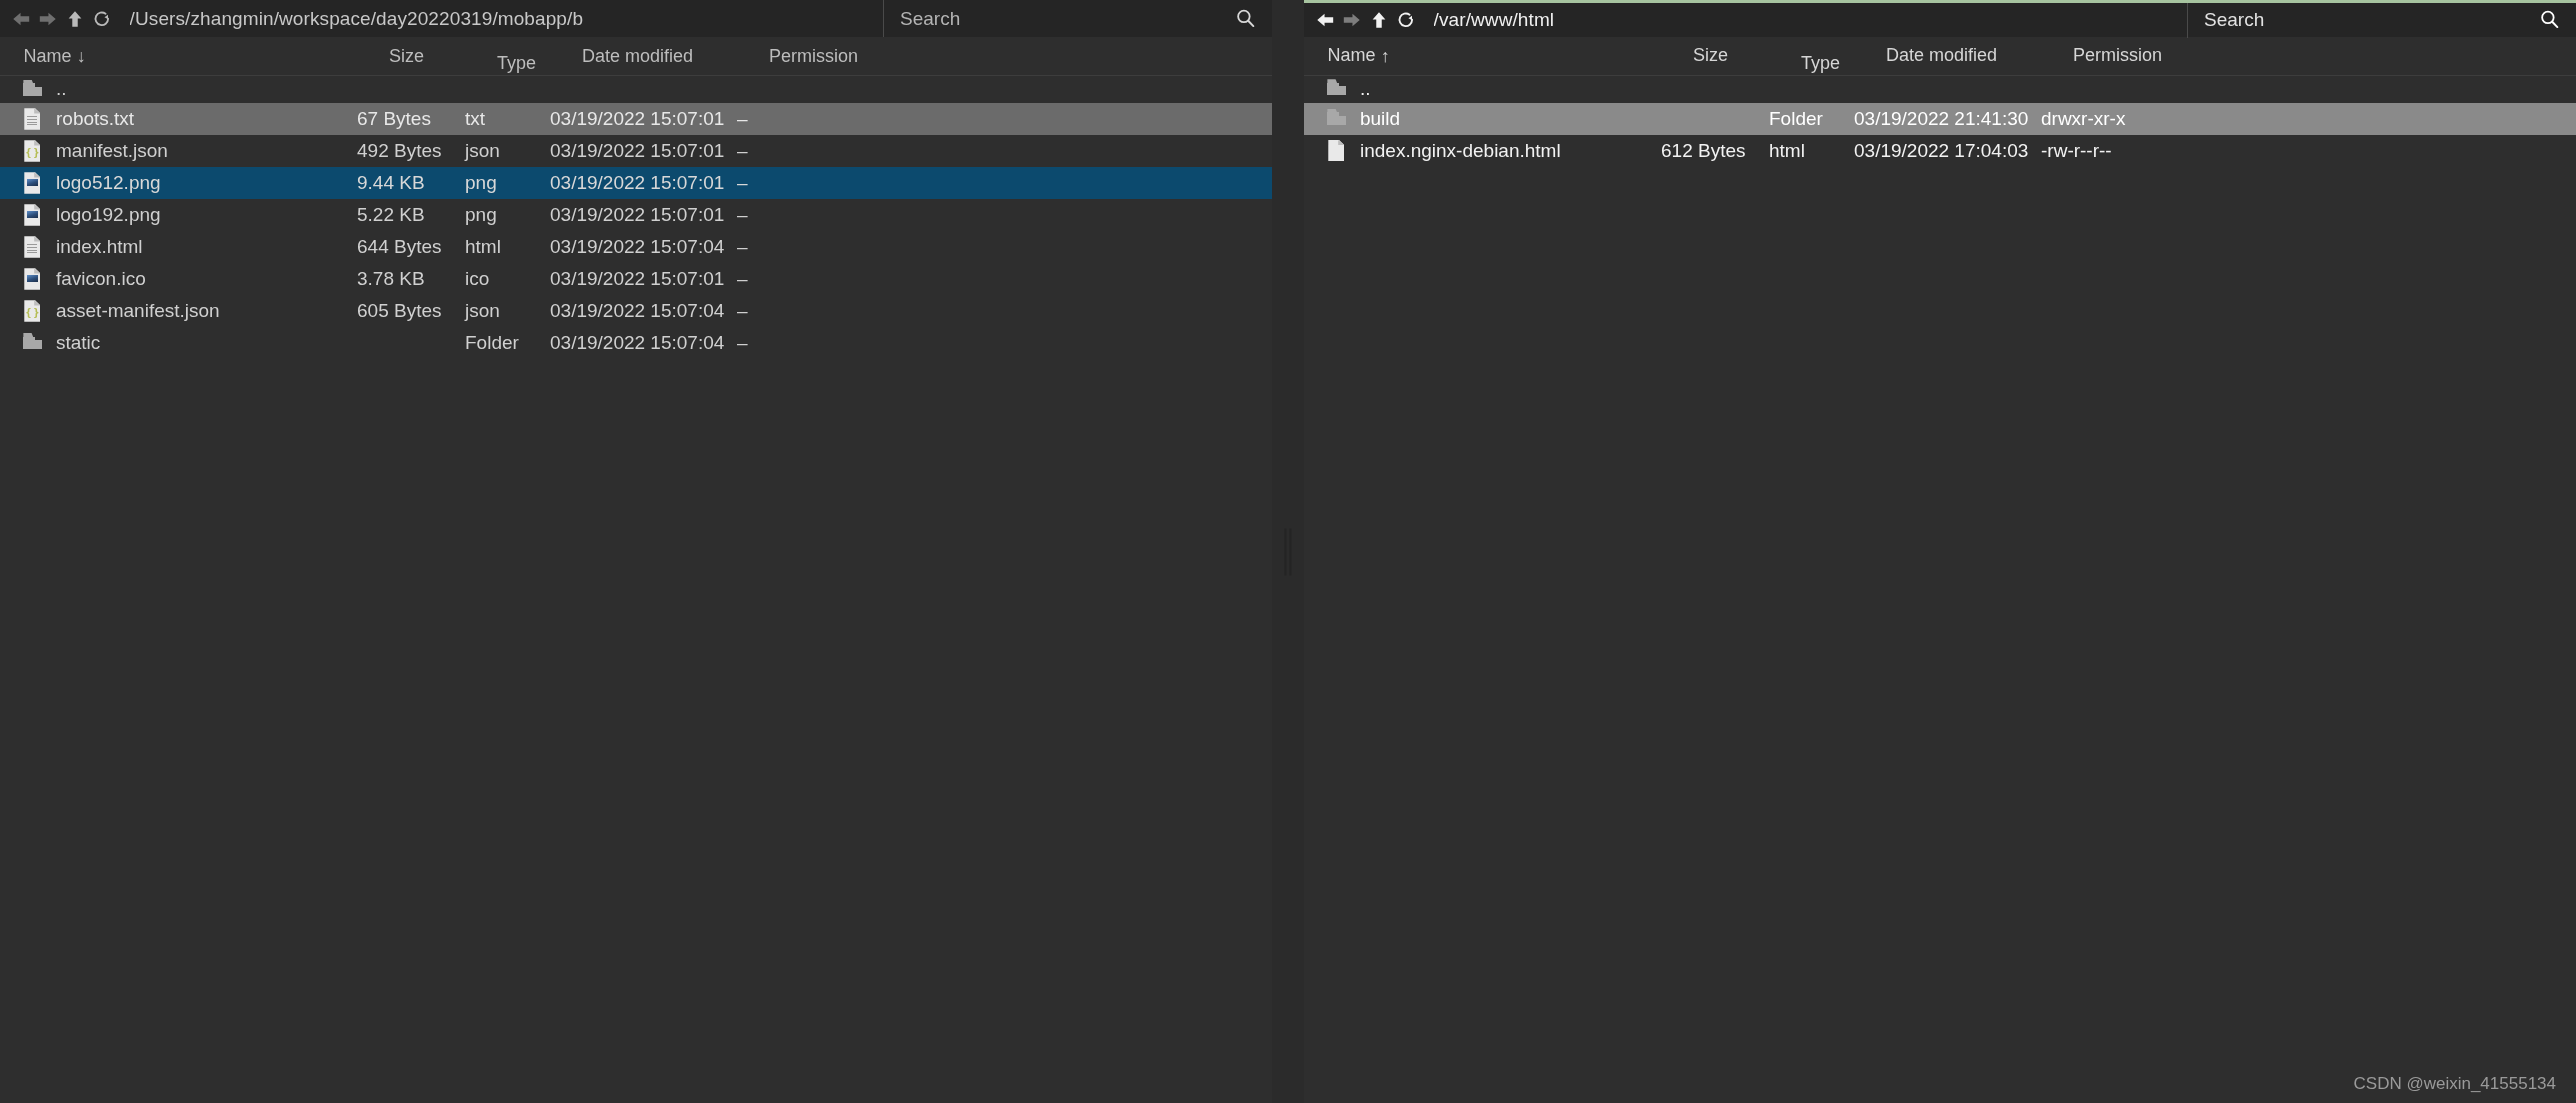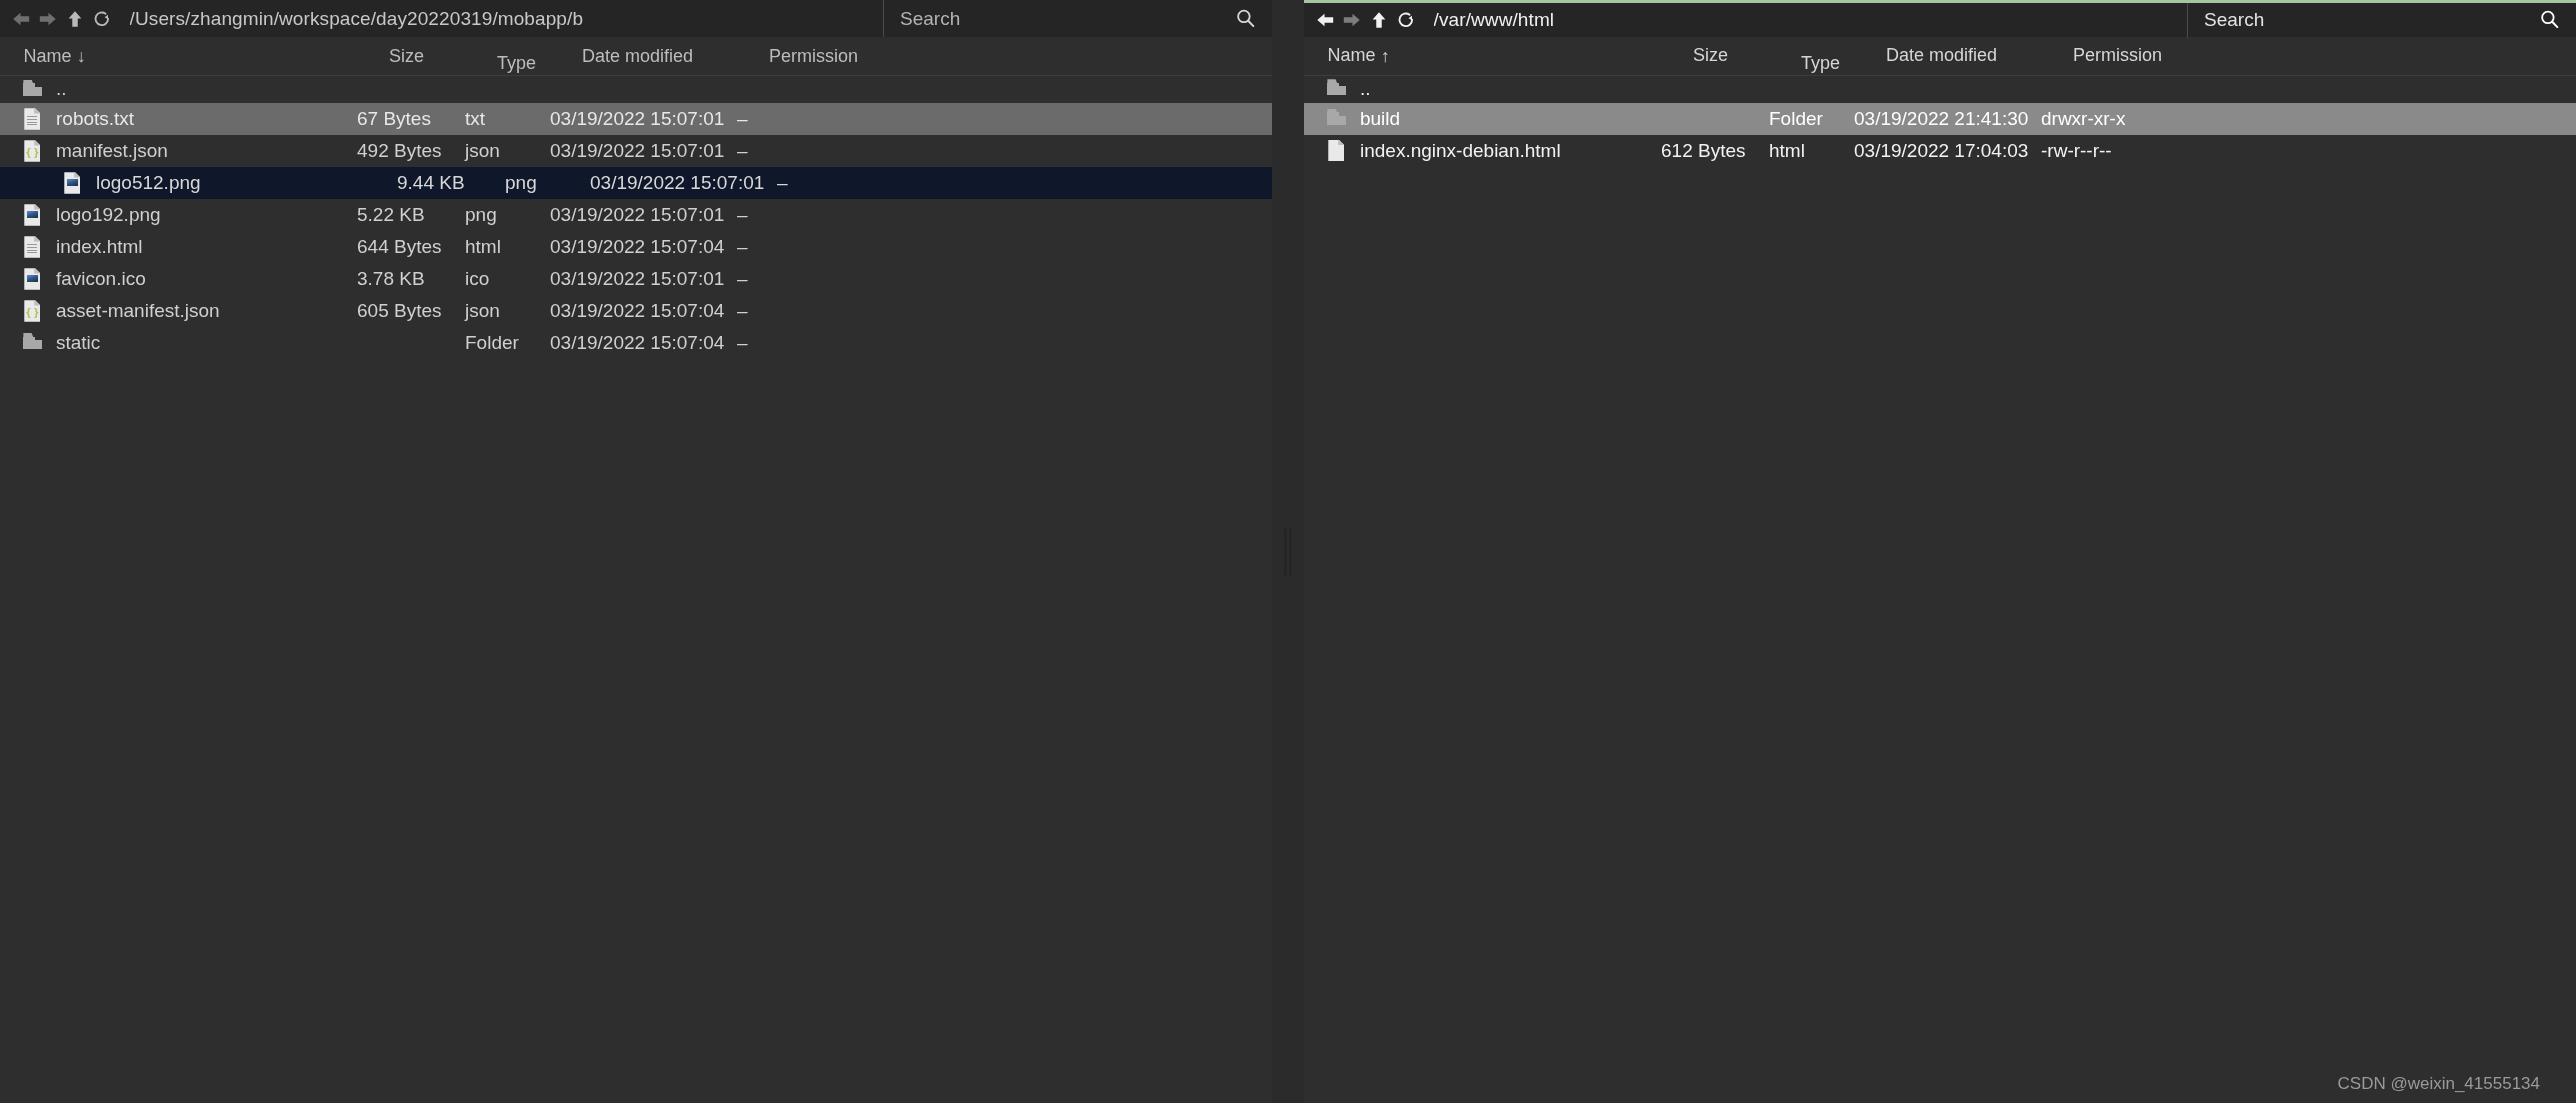--- a/index.html
+++ b/index.html
@@ -164,21 +164,21 @@
     height: 32px;
     display: flex;
     align-items: center;
     font-size: 19px;
     color: #d0d0d0;
     background: transparent;
   }
   .panel-right .row { color: #f2f2f2; }
   .row.parent { height: 27px; }
   .row.selected { background: #6b6b6b; color: #e8e8e8; }
-  .row.hover    { background: #0f172a; color: #d8d8d8; padding-left: 40px; }
+  .row.hover    { background: #0c4a6e; color: #d8d8d8; }
   .panel-right .row.selected { background: #8a8a8a; color: #ffffff; justify-content: space-between; }
 
   .cell-name { flex: 0 0 357px; padding-left: 23.4px; display: flex; align-items: center; gap: 12.6px; min-width: 0; }
   .cell-name .label { white-space: nowrap; overflow: hidden; text-overflow: ellipsis; }
   .cell-size { flex: 0 0 108px; }
   .cell-type { flex: 0 0 85px; }
   .cell-date { flex: 0 0 187px; }
   .cell-perm { flex: 1 1 auto; }
 
   .fi { flex: 0 0 20px; width: 20px; height: 23.4px; position: relative; display: block; }
@@ -223,21 +223,21 @@
     position: absolute; left: 11.7px; top: 5.4px;
     width: 7.2px; height: 3.6px;
     background: #2e2e2e;
   }
   .row.selected .fi.folder .fcut { background: #6b6b6b; }
   .panel-right .row.selected .fi.folder .fcut { background: #8a8a8a; }
 
   
   .watermark {
     position: absolute;
-    right: 36px;
+    right: 20px;
     bottom: 9px;
     font-size: 17px;
     color: #9a9a9a;
     z-index: 20;
     pointer-events: none;
   }
 </style>
 </head>
 <body>
 

